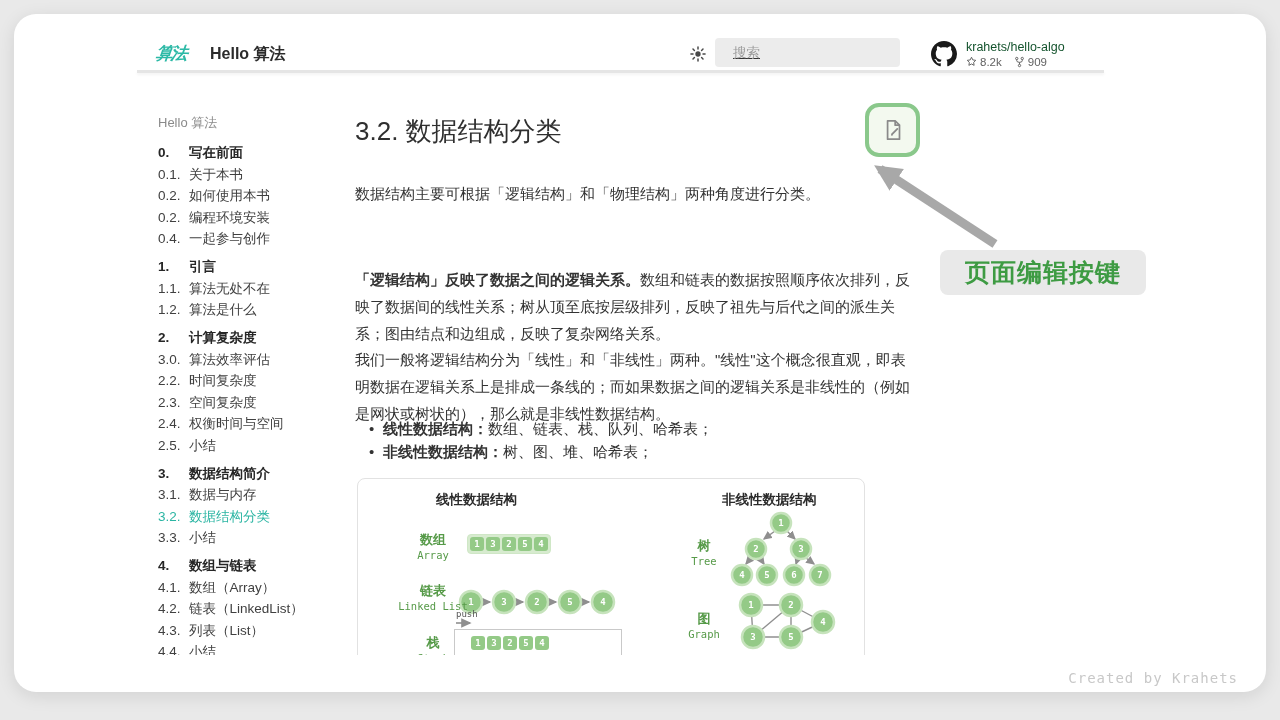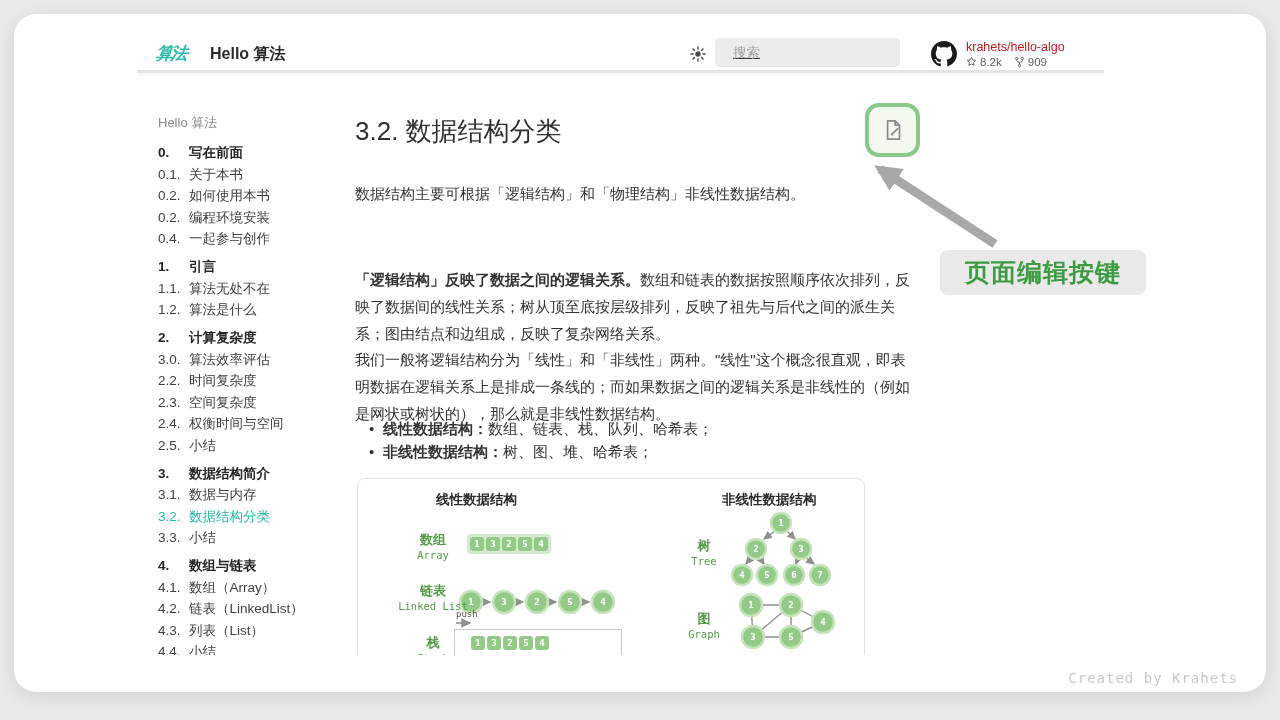--- a/index.html
+++ b/index.html
@@ -25,21 +25,21 @@
     color:#2cb9a6; font:bold italic 17px "DejaVu Sans Mono",monospace;
     transform:skewX(-6deg); letter-spacing:-2px; line-height:26px; }
   .site-title { position:absolute; left:196px; top:30px; font-size:16px; font-weight:bold; color:#2b2b2b; }
   .theme-toggle { position:absolute; left:674px; top:30px; width:20px; height:20px; cursor:pointer; }
   .searchbox { position:absolute; left:701px; top:24px; width:185px; height:29px;
     background:#ececec; border-radius:4px; display:flex; align-items:center; padding:0 10px; gap:8px; }
   .searchbox input { border:none; outline:none; background:transparent; flex:1;
     font-size:13.5px; color:#333; font-family:inherit;text-decoration:underline; }
   .searchbox input::placeholder { color:#9a9a9a; }
   .repo { position:absolute; left:917px; top:26px; display:flex; gap:9px; align-items:center; cursor:pointer; }
-  .repo-name { font-size:12.5px; color:#b91c1c; }
+  .repo-name { font-size:12.5px; color:#14532d; }
   .repo-stats { font-size:11.5px; color:#616161; display:flex; align-items:flex-start; gap:3px; margin-top:2px; }
   .repo-stats .gap { width:6px; }
   .header-divider { position:absolute; left:123px; top:56px; width:967px; height:3px;
     background:#e5e5e5; box-shadow:0 2px 3px rgba(0,0,0,.05); }
 
   
   .sidebar { position:absolute; left:144px; top:100px; width:196px; font-size:13.5px; }
   .side-head { color:#8a8a8a; font-size:13px; margin-bottom:14px; }
   .side-item { display:flex; color:#404040; margin-bottom:7.5px; line-height:14px; cursor:pointer; }
   .side-item .num { width:31px; flex:none; }
@@ -241,21 +241,21 @@
           <span class="num">4.3.</span>
           <span>列表（List）</span>
         </div>
         <div class="side-item">
           <span class="num">4.4.</span>
           <span>小结</span>
         </div>
     </nav>
 
     <h1 class="main-h1">3.2. 数据结构分类</h1>
-    <p class="p p-intro">数据结构主要可根据「逻辑结构」和「物理结构」非线性数据结构。</p>
+    <p class="p p-intro">数据结构主要可根据「逻辑结构」和「物理结构」两种角度进行分类。</p>
     <p class="p p1"><b>「逻辑结构」反映了数据之间的逻辑关系。</b><span>数组和链表的数据按照顺序依次排列，反映了数据间的线性关系；树从顶至底按层级排列，反映了祖先与后代之间的派生关系；图由结点和边组成，反映了复杂网络关系。</span></p>
     <p class="p p2">我们一般将逻辑结构分为「线性」和「非线性」两种。"线性"这个概念很直观，即表明数据在逻辑关系上是排成一条线的；而如果数据之间的逻辑关系是非线性的（例如是网状或树状的），那么就是非线性数据结构。</p>
 
     <div class="bullet b1">
       <span class="dot">•</span>
       <span><b>线性数据结构：</b><span>数组、链表、栈、队列、哈希表；</span></span>
     </div>
     <div class="bullet b2">
       <span class="dot">•</span>
       <span><b>非线性数据结构：</b><span>树、图、堆、哈希表；</span></span>

